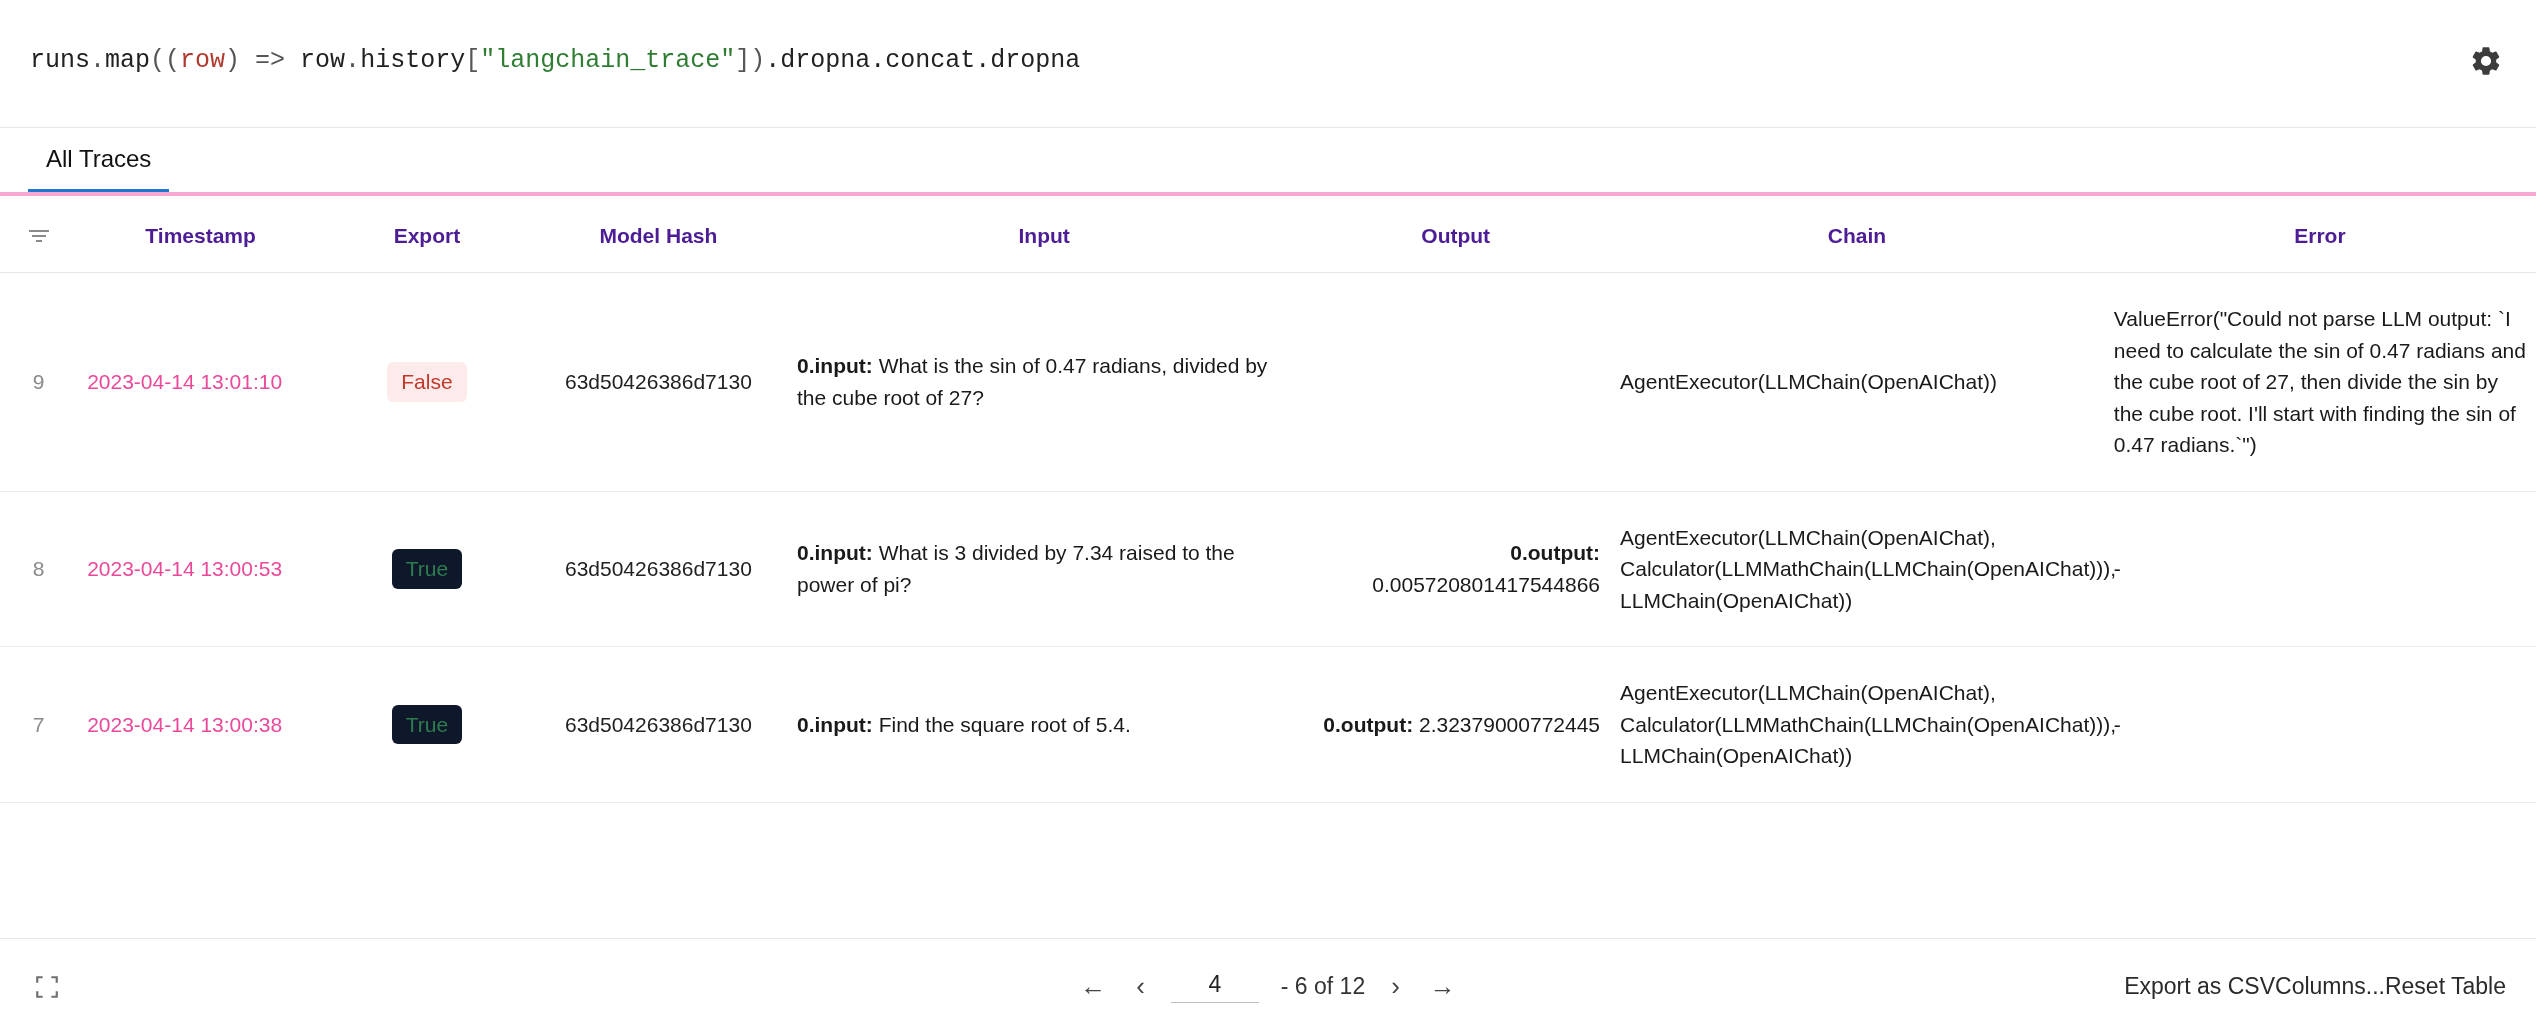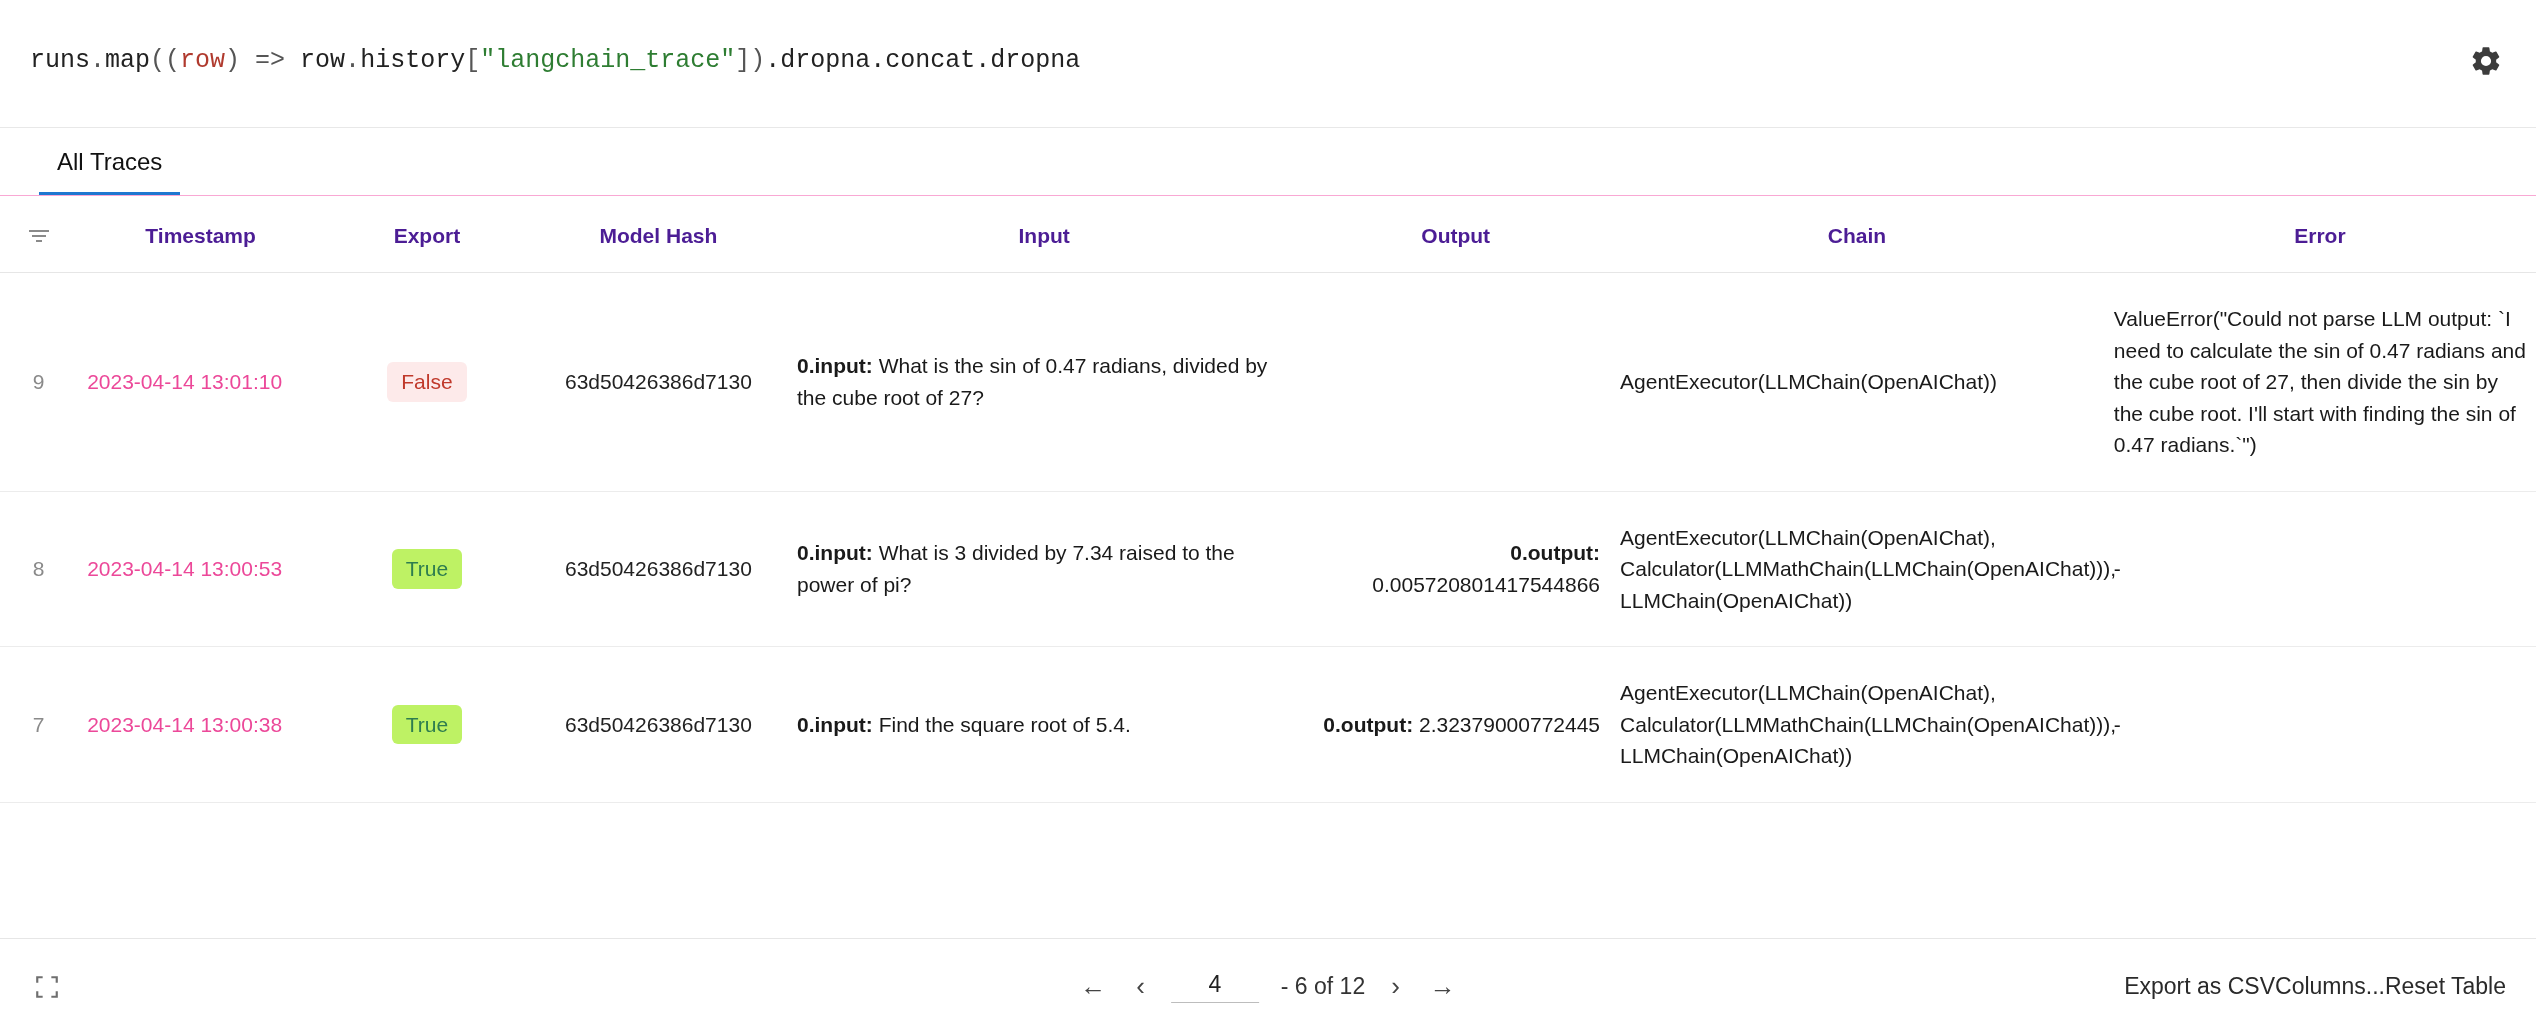--- a/index.html
+++ b/index.html
@@ -45,22 +45,22 @@
     display: flex; align-items: center; justify-content: center;
     cursor: pointer;
     color: #3c3c3c;
   }
 
   
   .tabs {
     height: 68px;
     display: flex;
     align-items: flex-end;
-    padding-left: 39px;
-    border-bottom: 1px solid #f9a8d4;
+    padding-left: 28px;
+    border-bottom: 4px solid #f9a8d4;
   }
   .tab {
     font-size: 24px;
     color: #222;
     padding: 0 18px 16px 18px;
     cursor: pointer;
     border-bottom: 3px solid transparent;
   }
   .tab.active {
     border-bottom: 3px solid #1f77d0;
@@ -116,21 +116,21 @@
   td.c-output { text-align: right; padding-left: 20px; padding-right: 20px; }
   td.c-chain { text-align: left; padding-left: 20px; padding-right: 30px; }
   td.c-error { text-align: left; padding-left: 10px; padding-right: 10px; }
 
   .pill {
     display: inline-block;
     padding: 4px 14px;
     border-radius: 6px;
     font-size: 21px;
   }
-  .pill-true { background: #bef264; color: #2e7d4f; }
+  .pill-true { background: #0f172a; color: #2e7d4f; }
   .pill-false { background: #fdeaea; color: #c0392b; }
 
   .kv-key { font-weight: bold; color: #1a1a1a; }
   .kv-val { color: #1a1a1a; }
 
   .filter-icon { color: #8a8a8a; font-size: 20px; }
 
   
   .footer {
     height: 96px;

